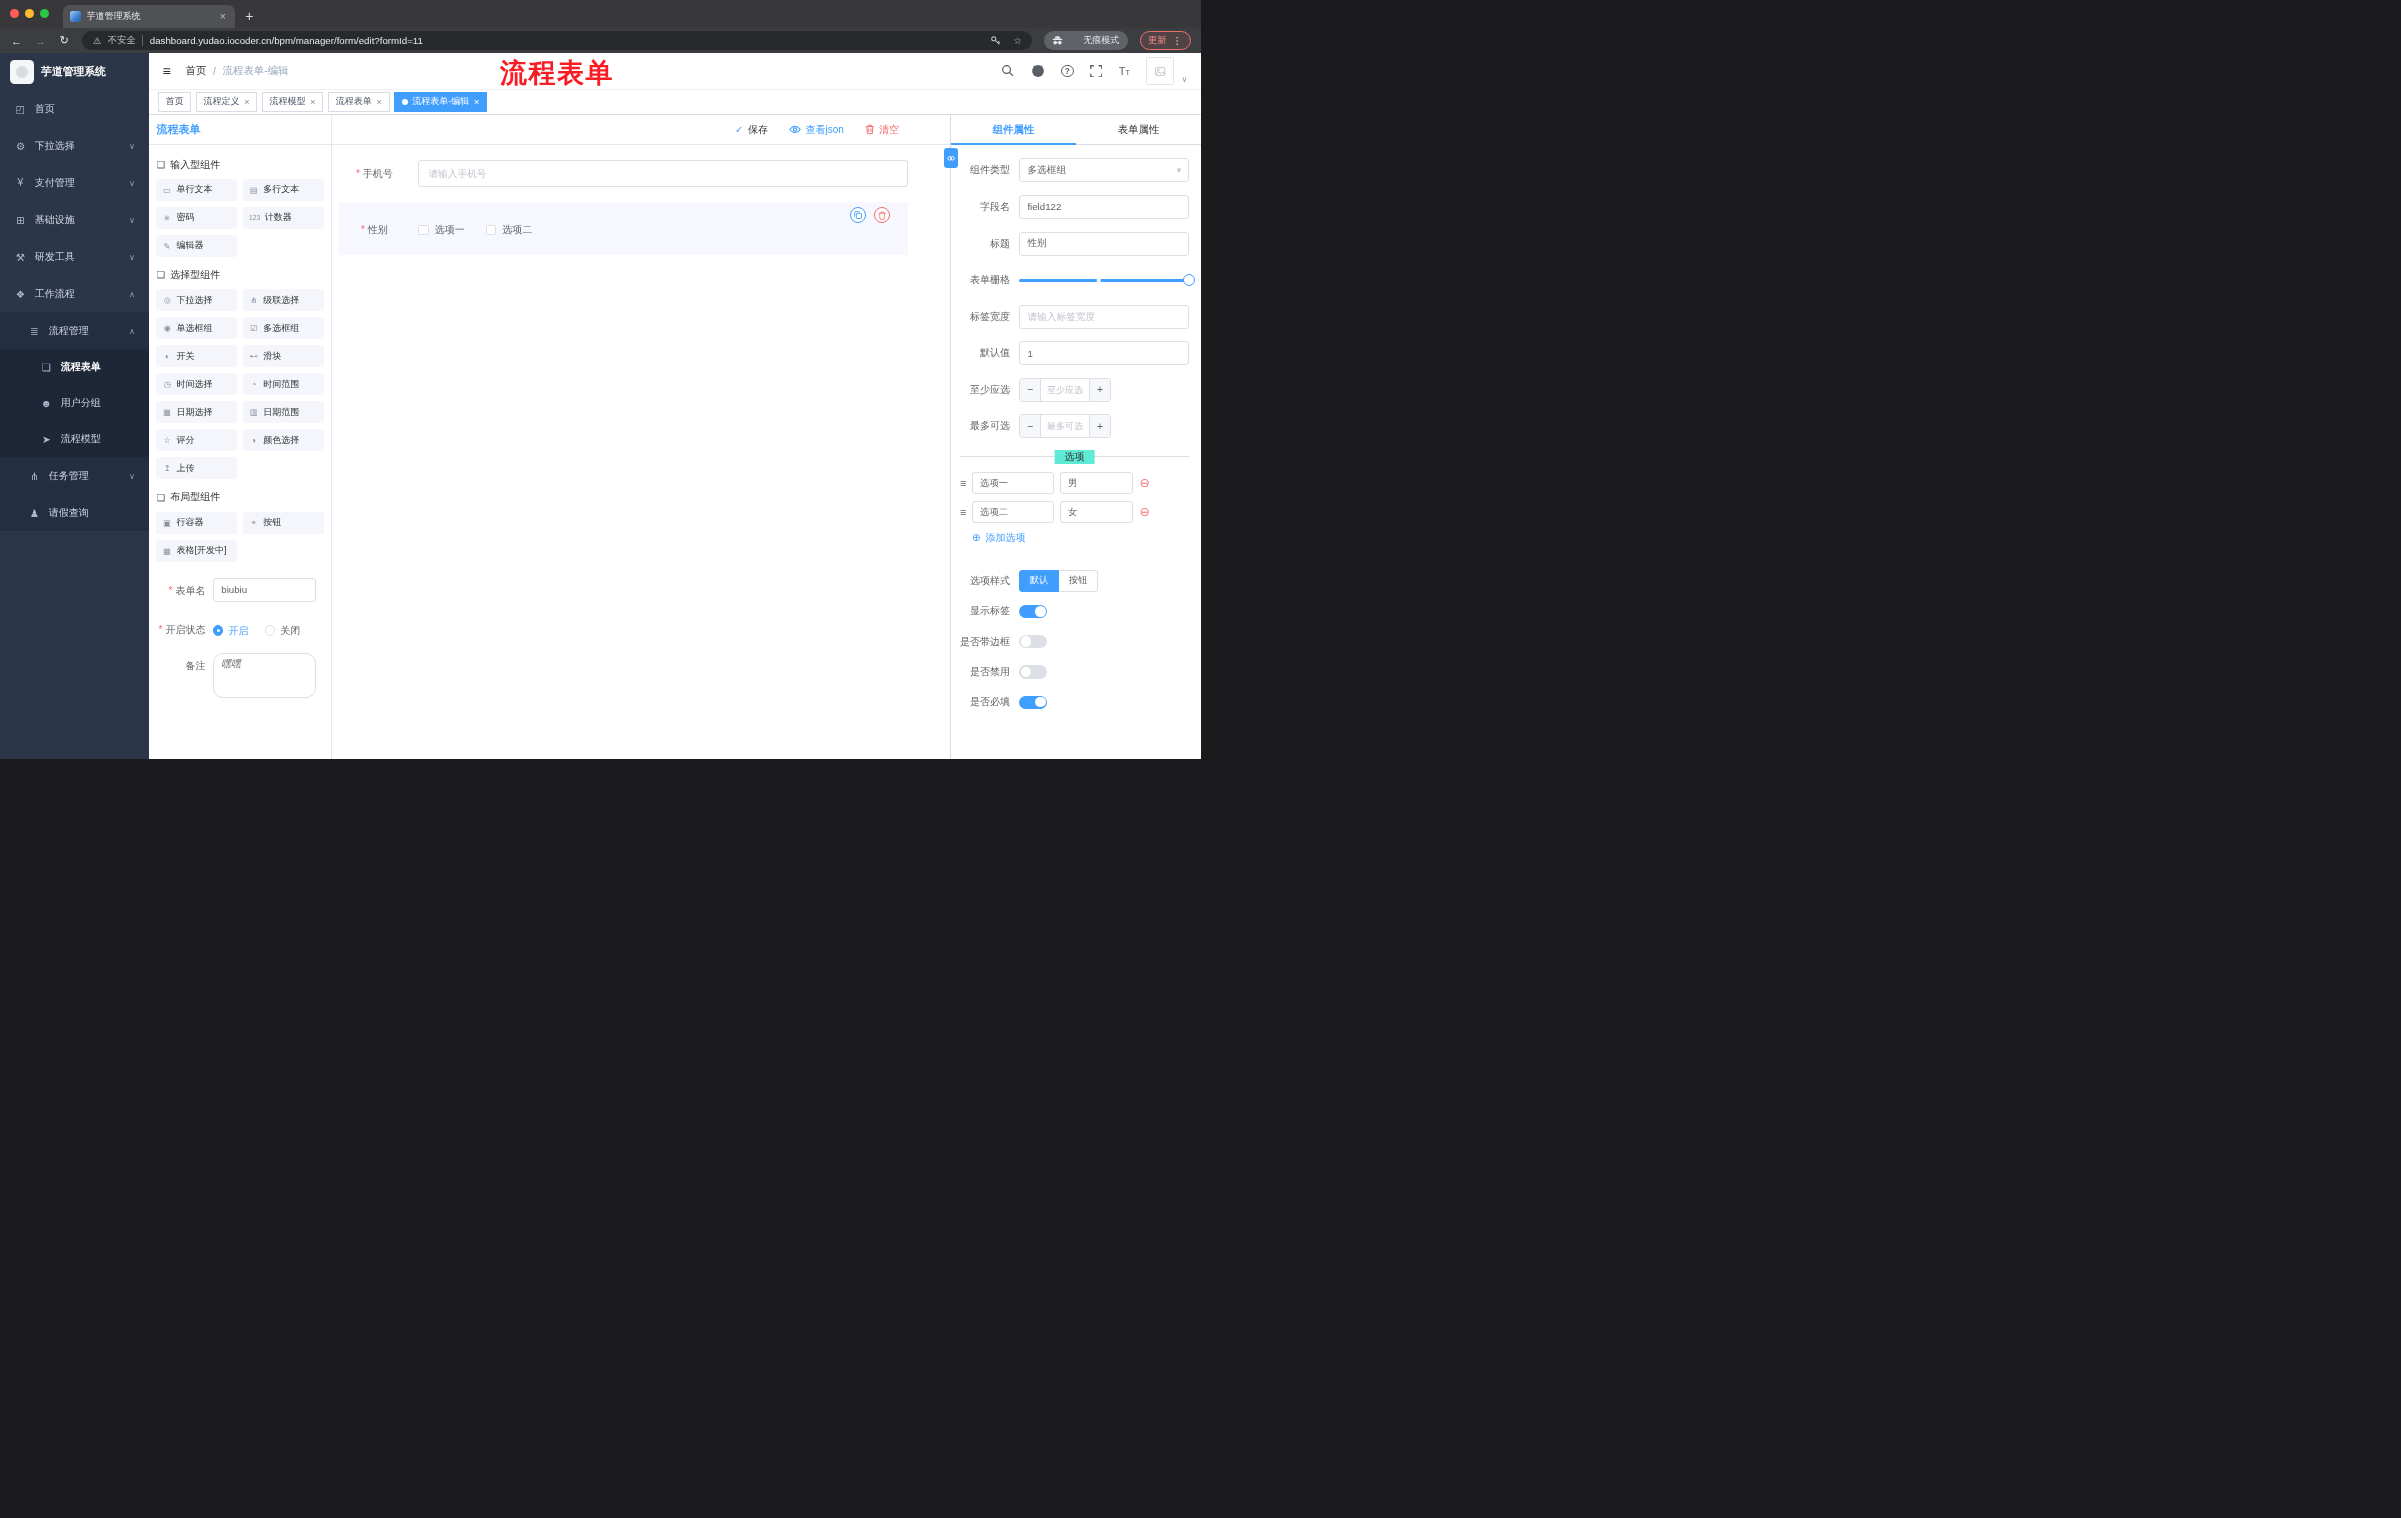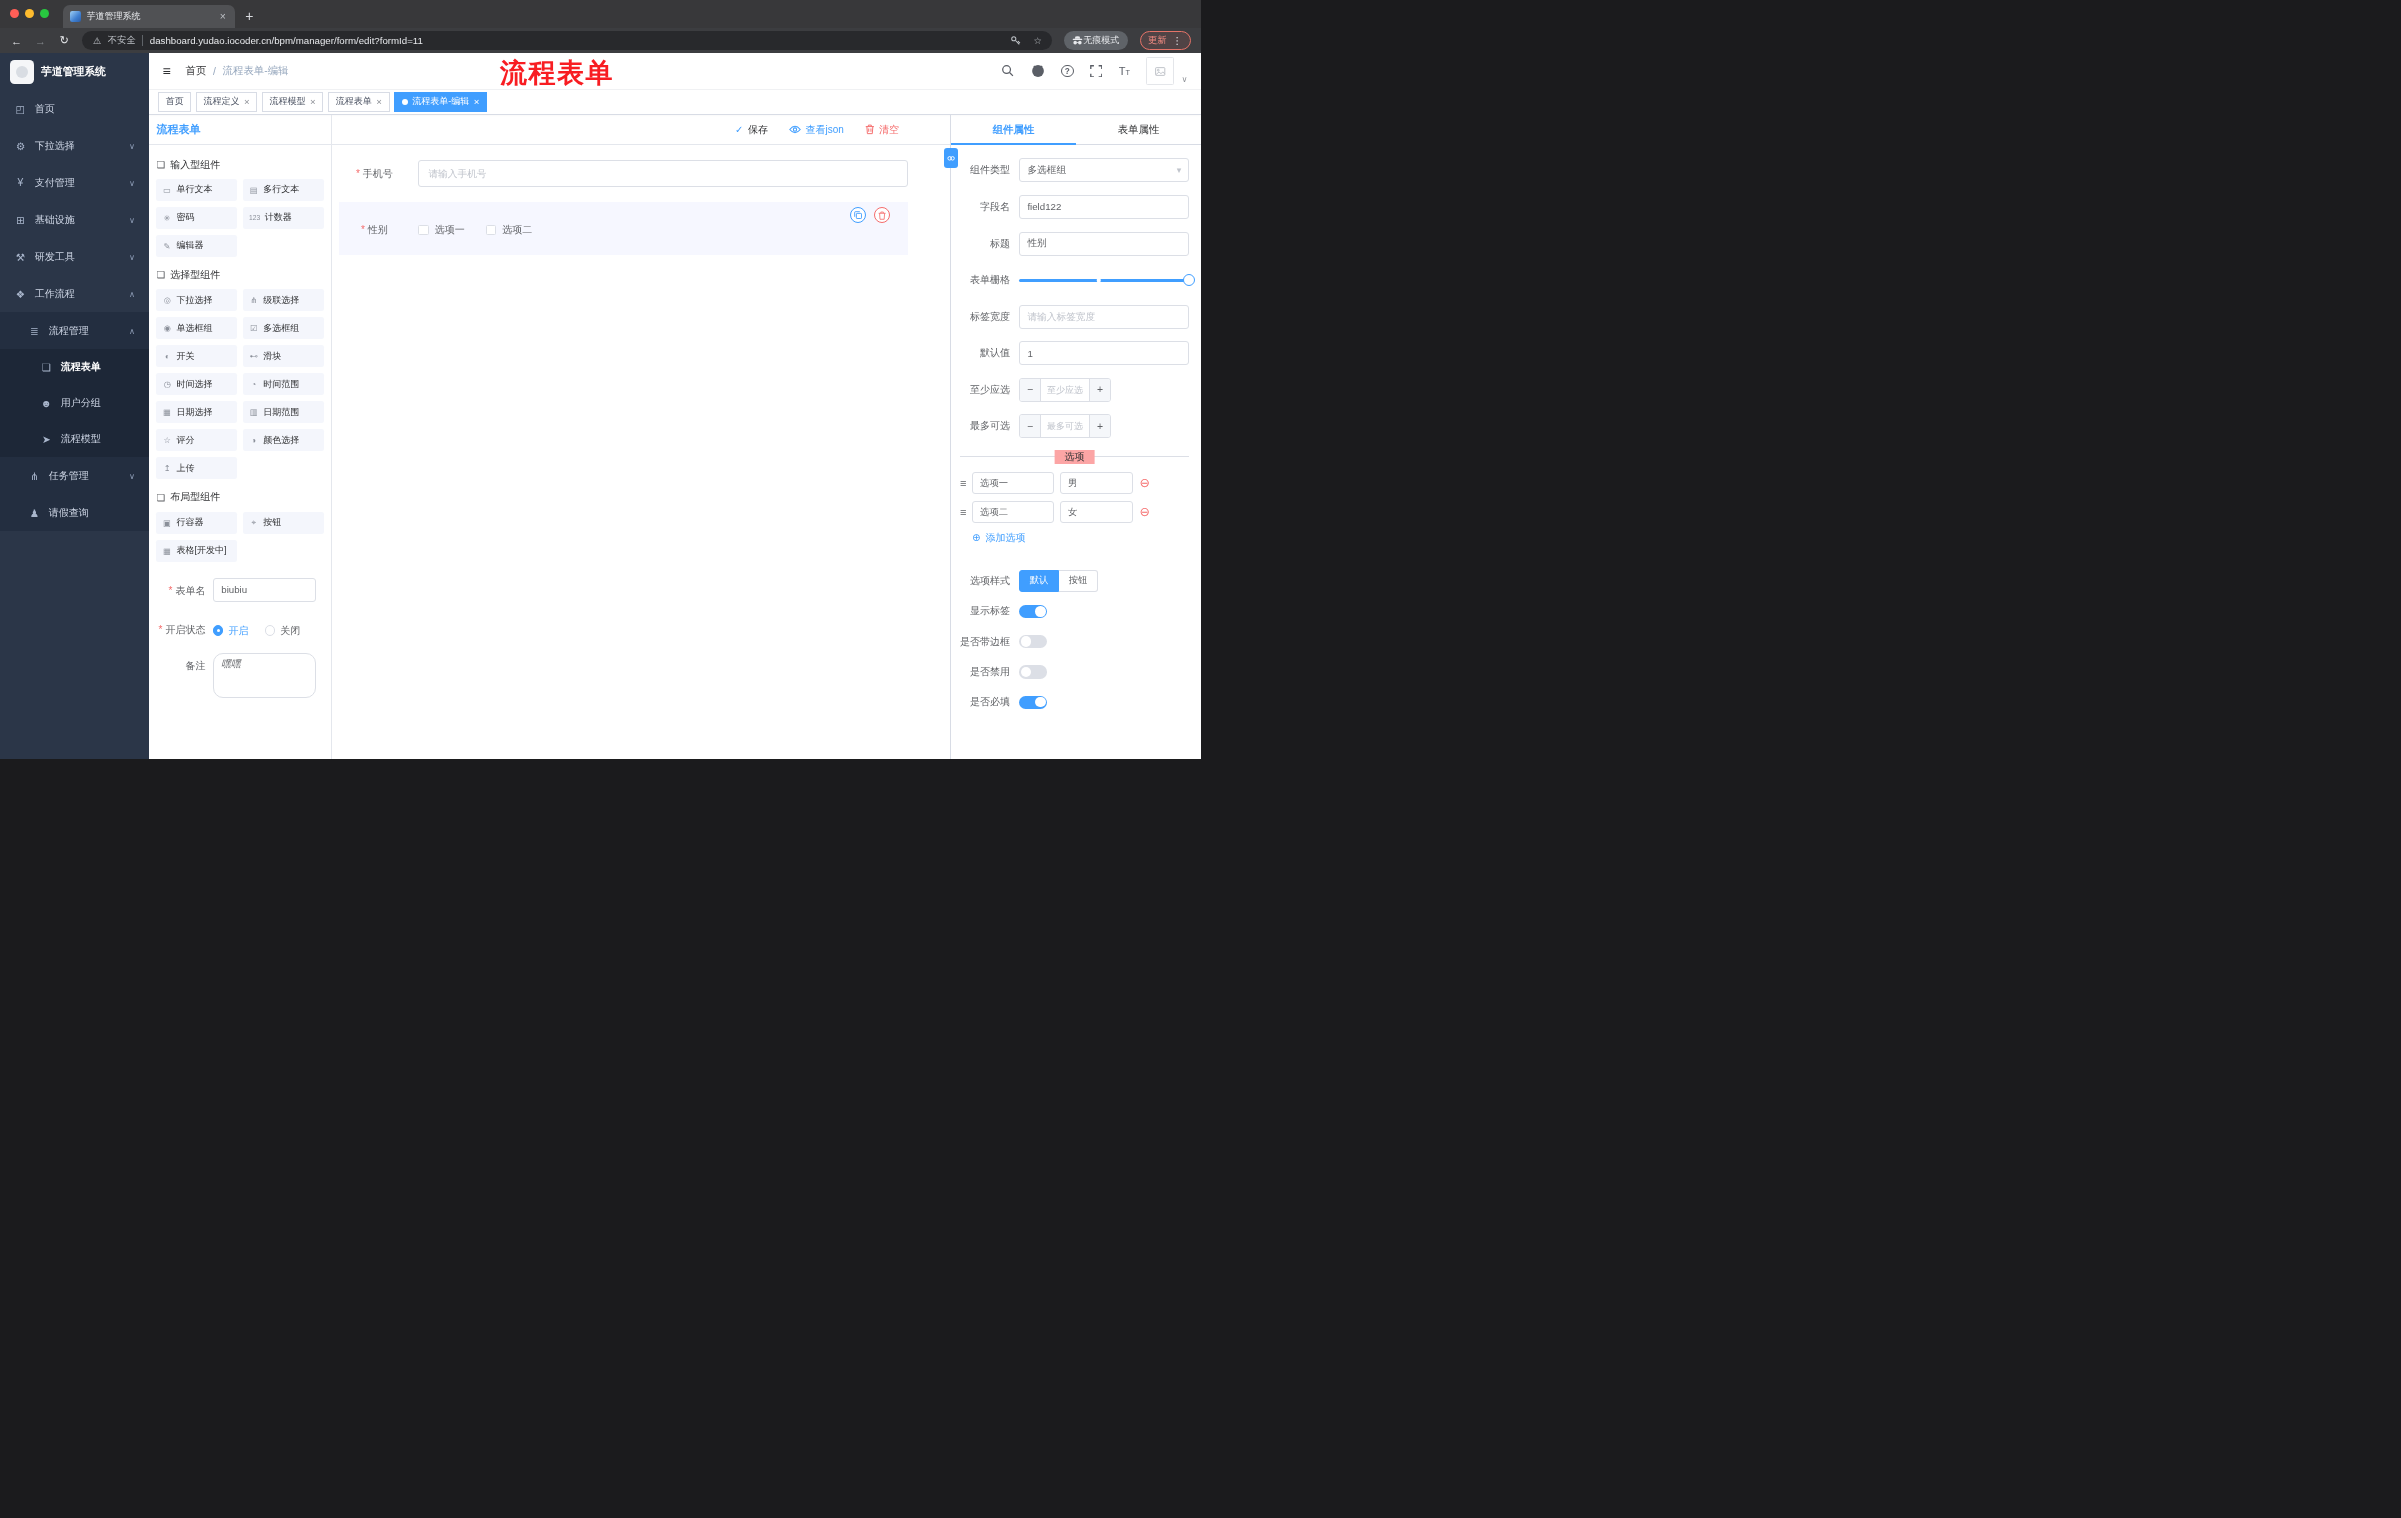--- a/index.html
+++ b/index.html
@@ -16,21 +16,21 @@
   .tab-title { white-space:nowrap; overflow:hidden; flex:1; }
   .tab-close { color:#bdc1c6; font-size:10.4px; padding:0 1.5px; }
   .newtab { color:#dadce0; font-size:14px; margin:0 0 4.5px 10.4px; }
   .navbar { height:25px; background:#3c3d40; display:flex; align-items:center; padding:0 10.4px; gap:12px; flex-shrink:0; }
   .nav-icon { color:#e8eaed; font-size:11px; width:12px; text-align:center; }
   .nav-icon.disabled { color:#84878c; }
   .urlbar { flex:1; height:19.3px; background:#28292c; border-radius:9.7px; display:flex; align-items:center; padding:0 10.4px; gap:6.7px; color:#bdc1c6; font-size:9.3px; }
   .url-sep { width:0.7px; height:10.4px; background:#5f6368; }
   .url-text { color:#e8eaed; font-size:9.7px; white-space:nowrap; }
   .url-right { margin-left:auto; display:flex; gap:12px; align-items:center; color:#bdc1c6; }
-  .incognito { height:19.3px; border-radius:9.7px; background:#5f6368; color:#e8eaed; font-size:9px; display:flex; align-items:center; gap:0; padding:0 8.2px; flex-shrink:0; }
+  .incognito { height:19.3px; border-radius:9.7px; background:#5f6368; color:#e8eaed; font-size:9px; display:flex; align-items:center; gap:20px; padding:0 8.2px; flex-shrink:0; }
   .update-pill { height:19.3px; border-radius:9.7px; border:0.7px solid #e57368; background:rgba(229,115,104,0.12); color:#f28b82; font-size:9.3px; display:flex; align-items:center; gap:6px; padding:0 7.4px; flex-shrink:0; }
   .update-pill .menu-dots { color:#e8eaed; font-size:9.7px; }
 
   
   .app { flex:1; display:flex; min-height:0; }
   .sidebar { width:149px; background:#2b3648; color:#cfd7e6; flex-shrink:0; font-size:10px; overflow:hidden; }
   .logo-row { height:37px; display:flex; align-items:center; gap:7.4px; padding:0 9.7px; }
   .logo-img { width:24px; height:24px; border-radius:4.5px; background:#f5f6f8; position:relative; flex-shrink:0; }
   .logo-img::after { content:""; position:absolute; left:6px; top:6px; width:12px; height:12px; border-radius:50%; background:#d9dde3; }
   .logo-title { color:#fff; font-weight:bold; font-size:10.8px; white-space:nowrap; }
@@ -129,21 +129,21 @@
   .select-caret { position:absolute; right:6.7px; color:#c0c4cc; font-size:9px; }
   .slider { position:relative; width:100%; height:3px; background:#409eff; border-radius:1.5px; margin:10.4px 0; cursor:pointer; }
   .slider-mark { position:absolute; left:47%; top:50%; transform:translate(-50%,-50%); width:4.5px; height:4.5px; border-radius:50%; background:#fff; }
   .slider-handle { position:absolute; right:-6px; top:50%; transform:translateY(-50%); width:12px; height:12px; border-radius:50%; background:#fff; border:1.5px solid #409eff; cursor:grab; }
   .stepper { display:flex; width:92px; height:24px; border:0.7px solid #dcdfe6; border-radius:3px; overflow:hidden; background:#fff; }
   .step-btn { width:21px; background:#f5f7fa; display:flex; align-items:center; justify-content:center; color:#606266; font-size:10.4px; cursor:pointer; flex-shrink:0; }
   .step-btn.minus { border-right:0.7px solid #dcdfe6; }
   .step-btn.plus { border-left:0.7px solid #dcdfe6; }
   .step-input { flex:1; border:none; text-align:center; font-size:9px; color:#606266; outline:none; min-width:0; }
   .divider { position:relative; margin:18px 0 15px; height:0.7px; background:#dcdfe6; }
-  .divider span { position:absolute; left:50%; top:50%; transform:translate(-50%,-50%); background:#fca5a5; padding:0 10.4px; font-size:10px; color:#303133; white-space:nowrap; }
+  .divider span { position:absolute; left:50%; top:50%; transform:translate(-50%,-50%); background:#5eead4; padding:0 10.4px; font-size:10px; color:#303133; white-space:nowrap; }
   .opt-row { display:flex; align-items:center; gap:6px; margin-bottom:7.4px; }
   .drag { color:#606266; font-size:11px; cursor:grab; }
   .opt-input { height:22px; border:0.7px solid #dcdfe6; border-radius:3px; padding:0 6.7px; font-size:9.3px; color:#606266; outline:none; }
   .opt-name { width:82px; }
   .opt-val { width:73px; }
   .remove { color:#f56c6c; font-size:12.6px; cursor:pointer; line-height:1; }
   .add-option { display:flex; align-items:center; gap:5.2px; color:#409eff; font-size:10px; margin:1.5px 0 0 12px; cursor:pointer; }
   .style-row { margin-top:25px; }
   .seg { display:flex; }
   .seg-btn { height:22px; padding:0 9.7px; display:flex; align-items:center; font-size:9.3px; border:0.7px solid #dcdfe6; background:#fff; color:#606266; cursor:pointer; }

